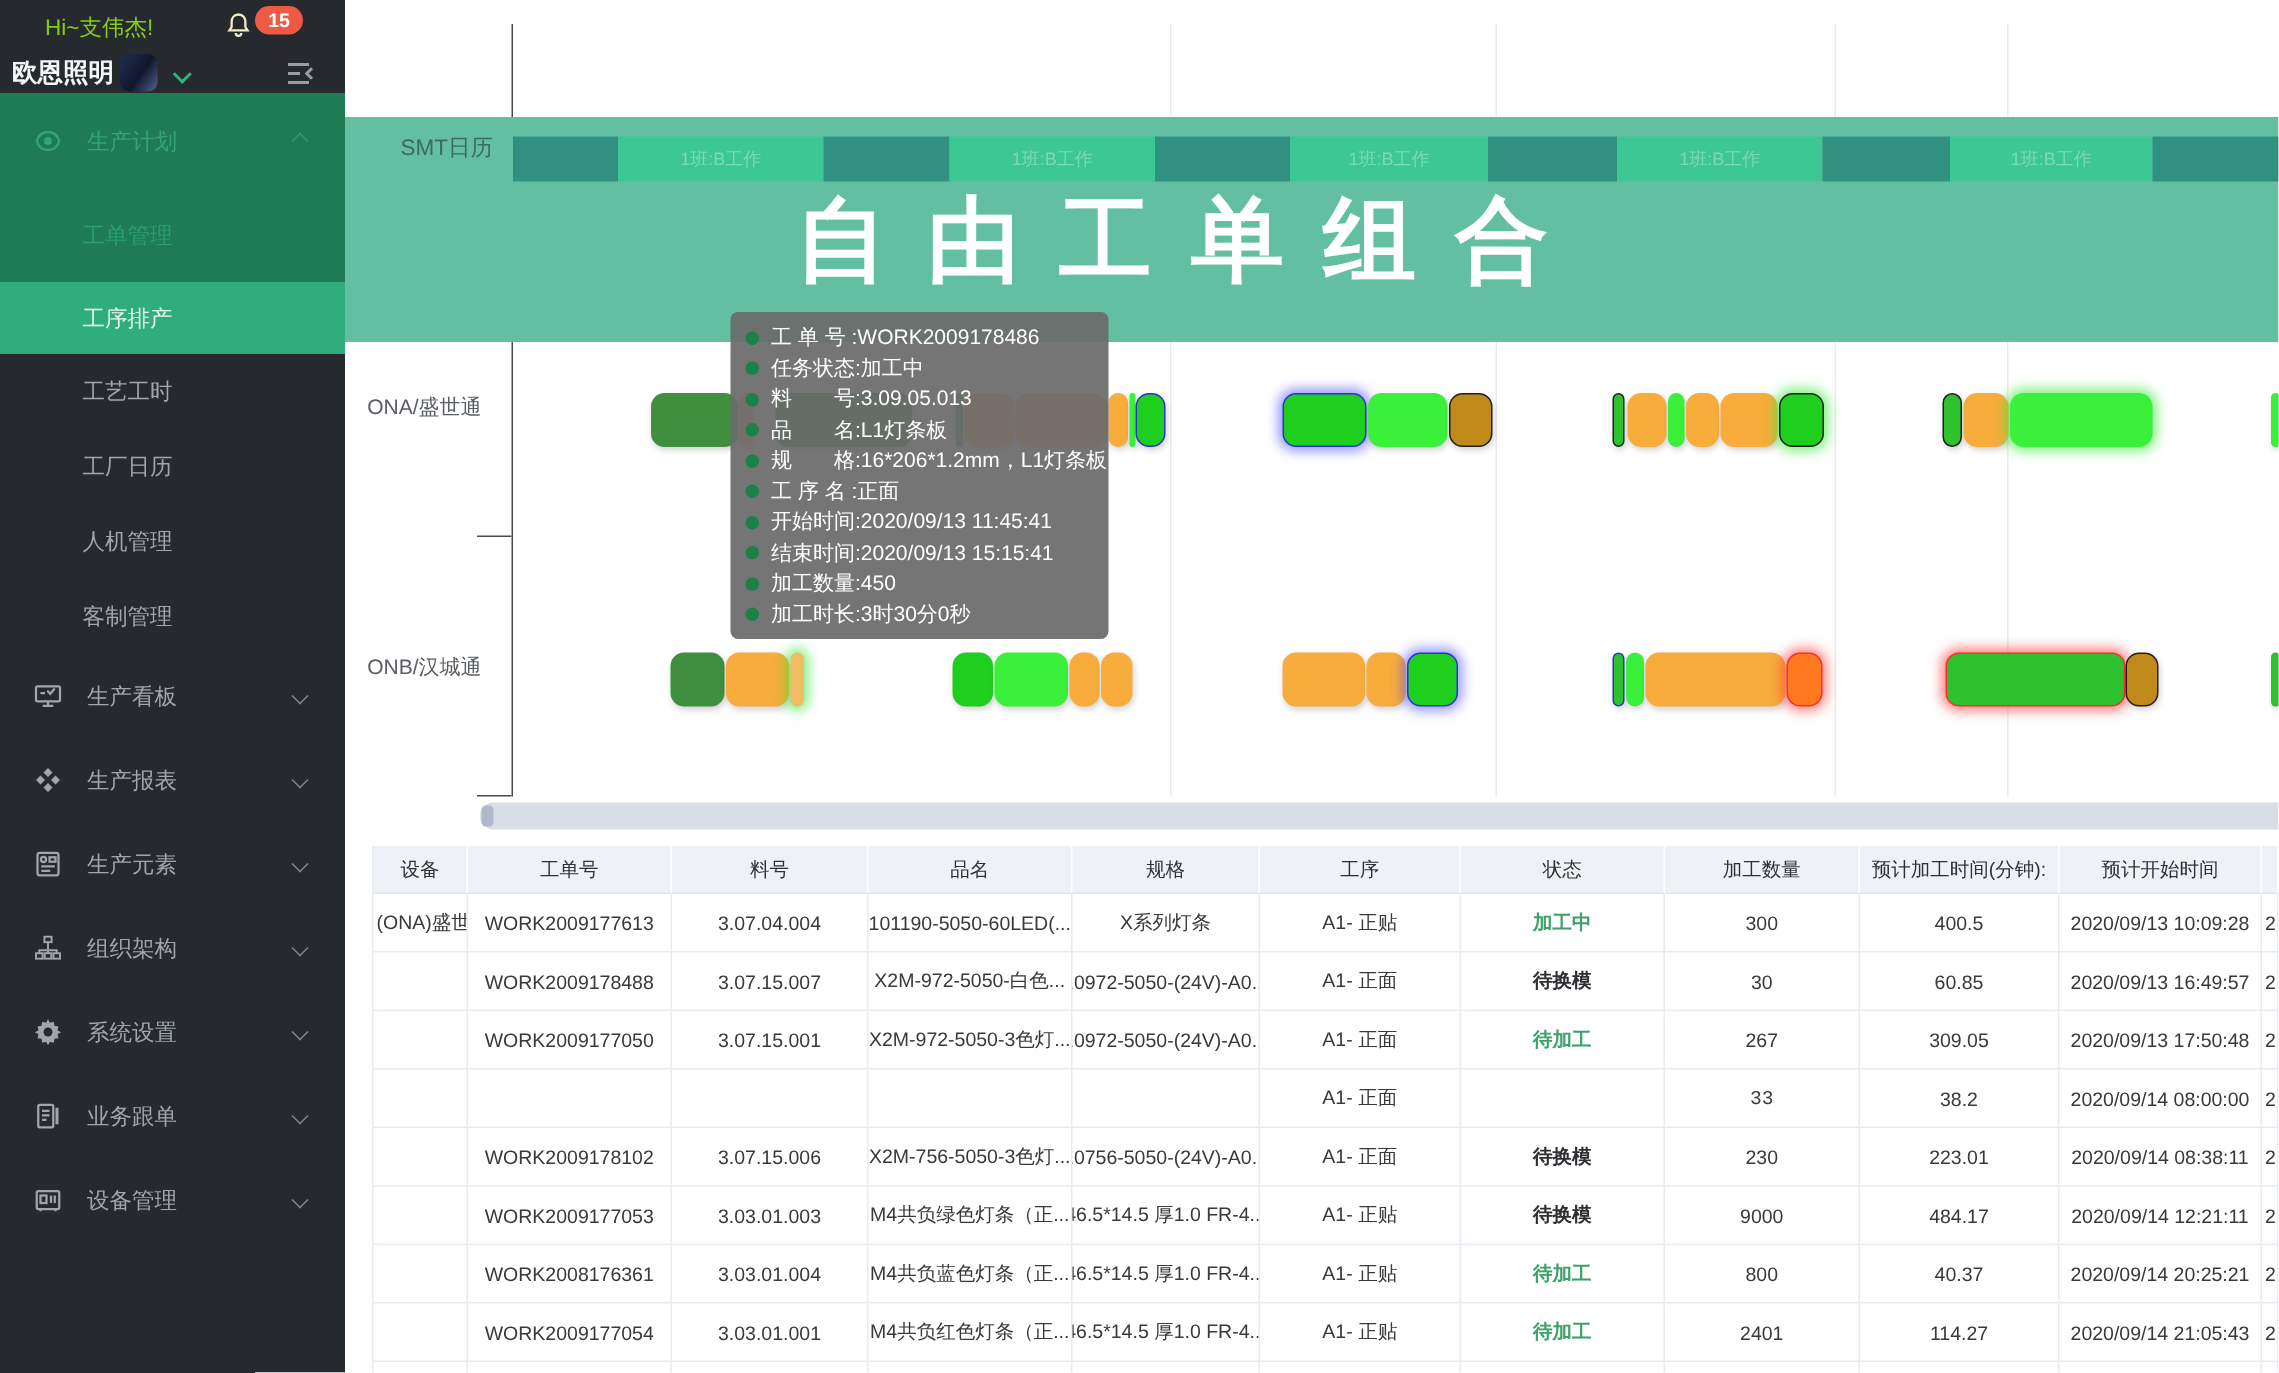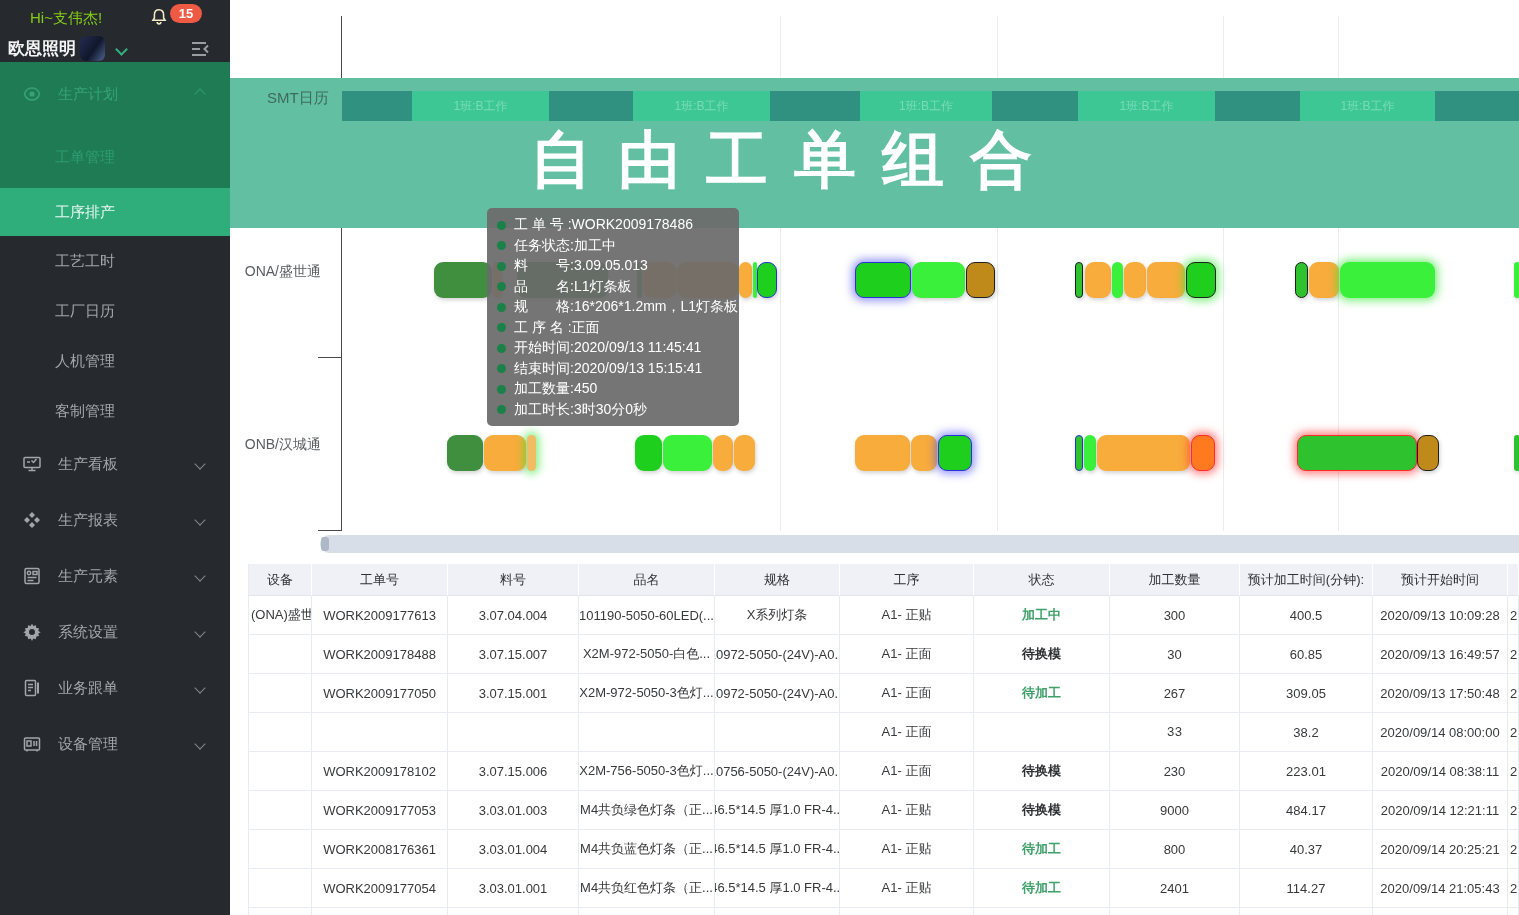--- a/index.html
+++ b/index.html
@@ -144,20 +144,31 @@
         <span class="chev down"></span>
       </div>
       <div class="mi mi-group normal">
         <span class="ic"><svg width="20" height="20" viewBox="0 0 20 20" fill="none" stroke="currentColor" stroke-width="1.5">
             <rect x="3" y="2.5" width="14" height="15" rx="1.5"></rect>
             <circle cx="7" cy="7" r="1.7"></circle>
             <rect x="11" y="5.5" width="4" height="3"></rect>
             <path d="M5.5 11.5 h9 M5.5 14.5 h6"></path>
           </svg></span>
         <span>生产元素</span>
+        <span class="chev down"></span>
+      </div>
+      <div class="mi mi-group normal">
+        <span class="ic"><svg width="20" height="20" viewBox="0 0 20 20" fill="currentColor" stroke="currentColor" stroke-width="1.3">
+            <rect x="7.6" y="2.5" width="4.8" height="3.6" fill="none"></rect>
+            <rect x="2" y="13.5" width="4.4" height="3.6" fill="none"></rect>
+            <rect x="7.8" y="13.5" width="4.4" height="3.6" fill="none"></rect>
+            <rect x="13.6" y="13.5" width="4.4" height="3.6" fill="none"></rect>
+            <path d="M10 6.1 v4 M4.2 13.5 v-2 h11.6 v2 M10 10.1 v3.4" fill="none"></path>
+          </svg></span>
+        <span>组织架构</span>
         <span class="chev down"></span>
       </div>
       <div class="mi mi-group normal">
         <span class="ic"><svg width="20" height="20" viewBox="0 0 20 20" fill="currentColor">
             <path d="M10 1.5 l1.3 2.4 2.6-.7 .4 2.7 2.7 .4 -.7 2.6 2.4 1.3 -2.4 1.3 .7 2.6 -2.7 .4 -.4 2.7 -2.6-.7 -1.3 2.4 -1.3-2.4 -2.6 .7 -.4-2.7 -2.7-.4 .7-2.6 -2.4-1.3 2.4-1.3 -.7-2.6 2.7-.4 .4-2.7 2.6 .7 Z"></path>
             <circle cx="10" cy="10" r="3" fill="#26292E"></circle>
           </svg></span>
         <span>系统设置</span>
         <span class="chev down"></span>
       </div>

